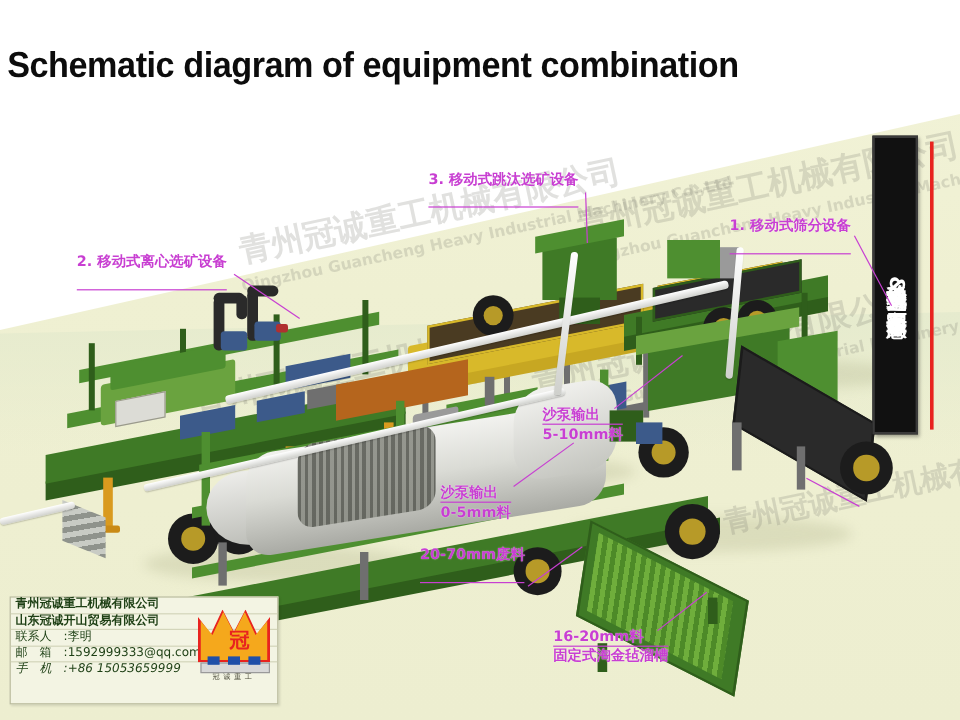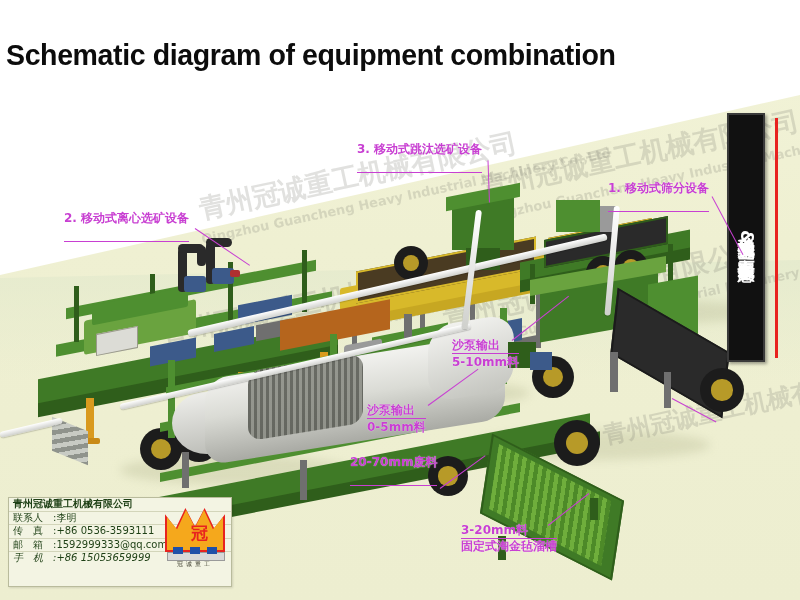--- a/index.html
+++ b/index.html
@@ -293,34 +293,32 @@
   <div class="lab" style="left:367px;top:403px;">
     <span>沙泵输出</span>
     <span class="line2">0-5mm料</span>
   </div>
   <div class="leader" style="left:428px;top:405px;width:62px;transform:rotate(-36deg);"></div>
 
   <div class="lab u" style="left:350px;top:455px;">20-70mm废料</div>
   <div class="leader" style="left:440px;top:488px;width:56px;transform:rotate(-36deg);"></div>
 
   <div class="lab" style="left:461px;top:523px;">
-    <span style="border-bottom:1px solid #c83fd2;display:block;">3-20mm料</span>
+    <span style="border-bottom:1px solid #c83fd2;display:block;">16-20mm料</span>
     <span>固定式淘金毡溜槽</span>
   </div>
   <div class="leader" style="left:548px;top:525px;width:52px;transform:rotate(-38deg);"></div>
 
   <div class="leader" style="left:672px;top:398px;width:50px;transform:rotate(28deg);"></div>
 
   <div class="card">
     <div class="row" style="font-weight:bold;">青州冠诚重工机械有限公司</div>
+    <div class="row" style="font-weight:bold;">山东冠诚开山贸易有限公司</div>
     <div class="row">
       <span class="k">联系人</span>:<span>李明</span>
-    </div>
-    <div class="row">
-      <span class="k">传　真</span>:<span>+86  0536-3593111</span>
     </div>
     <div class="row">
       <span class="k">邮　箱</span>:<span>1592999333@qq.com</span>
     </div>
     <div class="row">
       <span class="k">手　机</span>:<span>+86  15053659999</span>
     </div>
   </div>
 
   <div class="logo">

